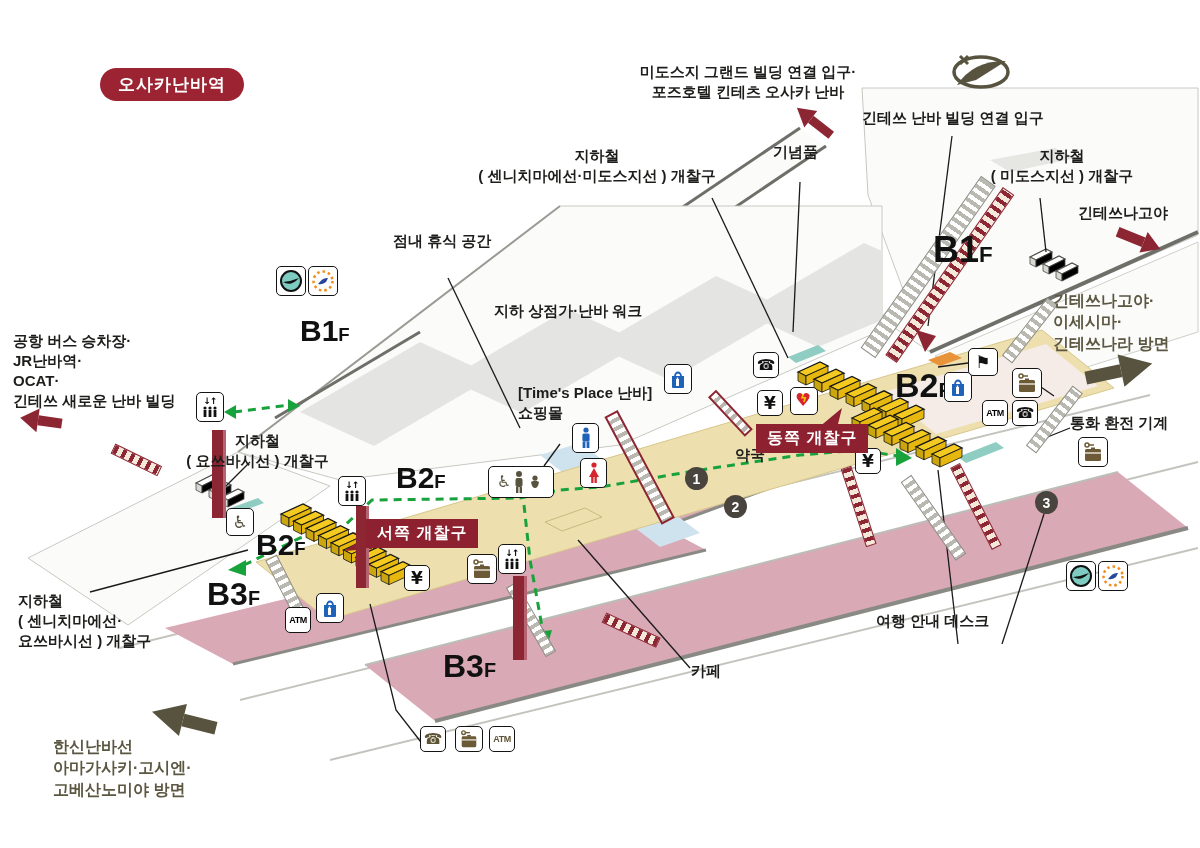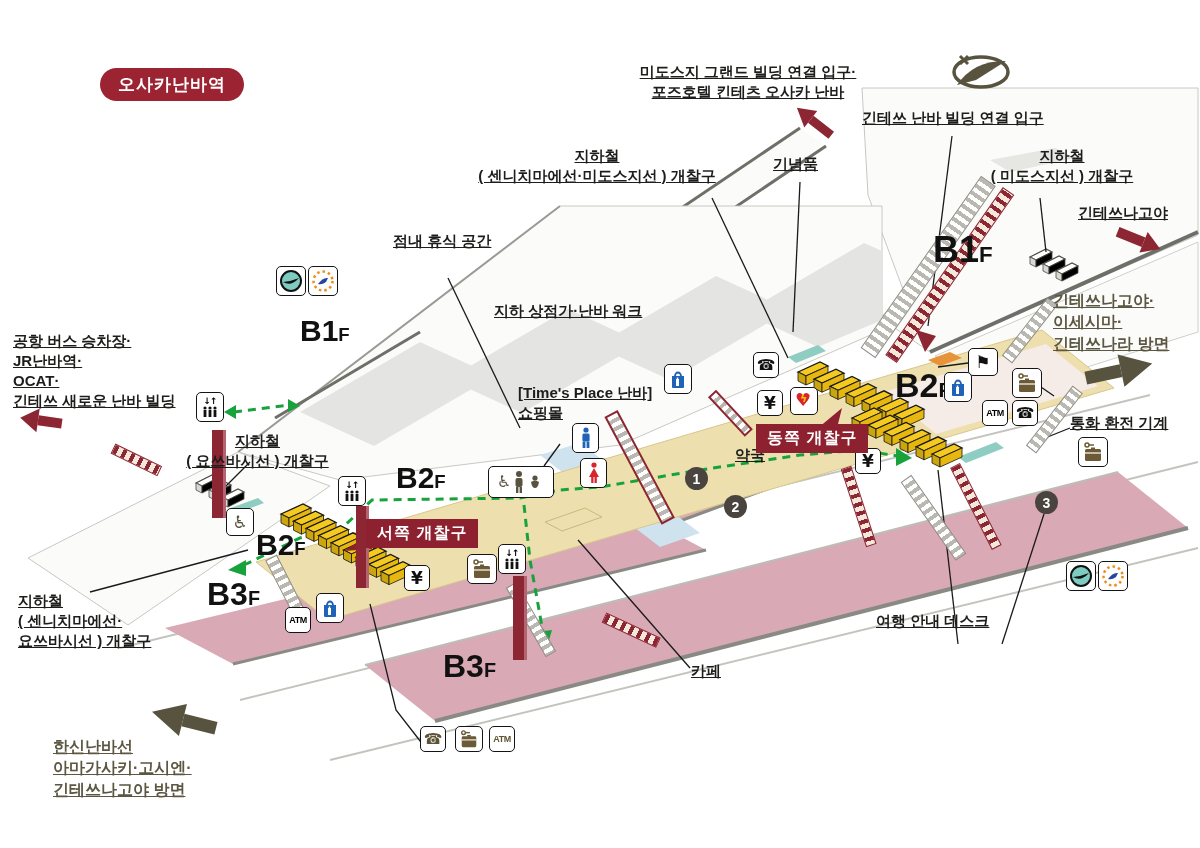--- a/index.html
+++ b/index.html
@@ -1,20 +1,20 @@
 <!DOCTYPE html>
 <html><head>
 <meta charset="utf-8">
 <style>
   html,body{margin:0;padding:0;background:#fff;}
   #stage{position:relative;width:1200px;height:848px;background:#fff;overflow:hidden;
          font-family:"Liberation Sans",sans-serif;}
   #scene{position:absolute;left:0;top:0;z-index:1;}
   .lbl{position:absolute;z-index:6;font-weight:bold;font-size:15px;color:#1d1d1b;
-       white-space:pre-line;line-height:1.34;text-decoration:underline;}
+       white-space:pre-line;line-height:1.34;}
   .lbl.center{text-align:center;}
   .lbl.olive{color:#5c5742;font-size:16px;}
   .pill{position:absolute;z-index:7;background:#9b2332;color:#fff;font-weight:bold;font-size:17px;
         padding:5px 18px;border-radius:17px;letter-spacing:1px;}
   .floor{position:absolute;z-index:5;font-weight:bold;color:#111;line-height:1;}
   .floor .sub{font-size:62%;}
   .badge{position:absolute;z-index:7;background:#8e2130;color:#fff;font-weight:bold;font-size:16px;
          padding:4px 11px;letter-spacing:1px;}
   .numcirc{position:absolute;z-index:6;width:23px;height:23px;border-radius:50%;background:#4a443e;
            color:#fff;font-weight:bold;font-size:14px;display:flex;align-items:center;justify-content:center;}
@@ -236,21 +236,21 @@
 <div class="floor" style="left:207px;top:578px;font-size:32px;"><span>B3</span><span class="sub">F</span></div>
 <div class="floor" style="left:443px;top:650px;font-size:32px;"><span>B3</span><span class="sub">F</span></div>
 
 <div class="numcirc" style="left:685px;top:467px;">1</div>
 <div class="numcirc" style="left:724px;top:495px;">2</div>
 <div class="numcirc" style="left:1035px;top:491px;">3</div>
 
 <div class="lbl center" style="left:598px;top:62px;width:300px;">미도스지 그랜드 빌딩 연결 입구·
 포즈호텔 킨테츠 오사카 난바</div>
 <div class="lbl" style="left:862px;top:108px;">긴테쓰 난바 빌딩 연결 입구</div>
-<div class="lbl" style="left:773px;top:154px;">기념품</div>
+<div class="lbl" style="left:773px;top:142px;">기념품</div>
 <div class="lbl center" style="left:972px;top:146px;width:180px;">지하철
 ( 미도스지선 ) 개찰구</div>
 <div class="lbl" style="left:1078px;top:203px;">긴테쓰나고야</div>
 <div class="lbl center" style="left:452px;top:146px;width:290px;">지하철
 ( 센니치마에선·미도스지선 ) 개찰구</div>
 <div class="lbl" style="left:393px;top:231px;">점내 휴식 공간</div>
 <div class="lbl" style="left:494px;top:301px;">지하 상점가·난바 워크</div>
 <div class="lbl" style="left:13px;top:331px;">공항 버스 승차장·
 JR난바역·
 OCAT·
@@ -264,21 +264,21 @@
 쇼핑몰</div>
 <div class="lbl" style="left:735px;top:445px;">약국</div>
 <div class="lbl" style="left:1070px;top:413px;">통화 환전 기계</div>
 <div class="lbl" style="left:18px;top:591px;">지하철
 ( 센니치마에선·
 요쓰바시선 ) 개찰구</div>
 <div class="lbl" style="left:876px;top:611px;">여행 안내 데스크</div>
 <div class="lbl" style="left:691px;top:661px;">카페</div>
 <div class="lbl olive" style="left:53px;top:736px;">한신난바선
 아마가사키·고시엔·
-긴테쓰나고야 방면</div>
+고베산노미야 방면</div>
 
 <div class="ibox" style="left:753px;top:352px;">
       <span class="glyph">☎</span>
     </div>
 <div class="ibox" style="left:757px;top:390px;">
       <span class="glyph yen">¥</span>
     </div>
 <div class="ibox" style="left:790px;top:387px;width:28px;height:28px;">
   <span class="aedwrap">
         <span class="aedheart">♥</span>

